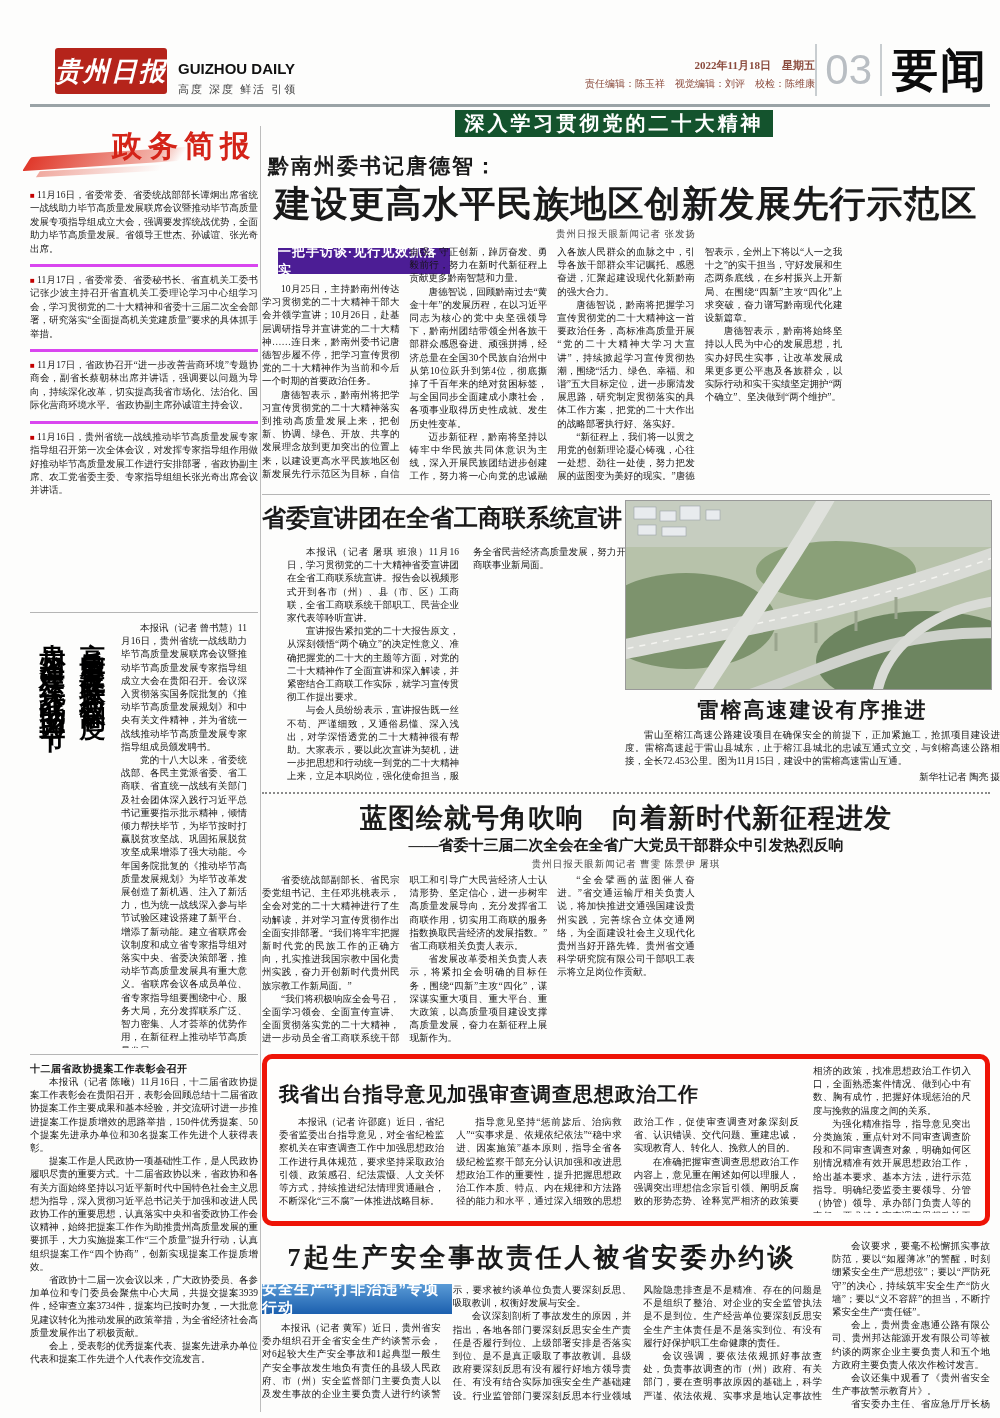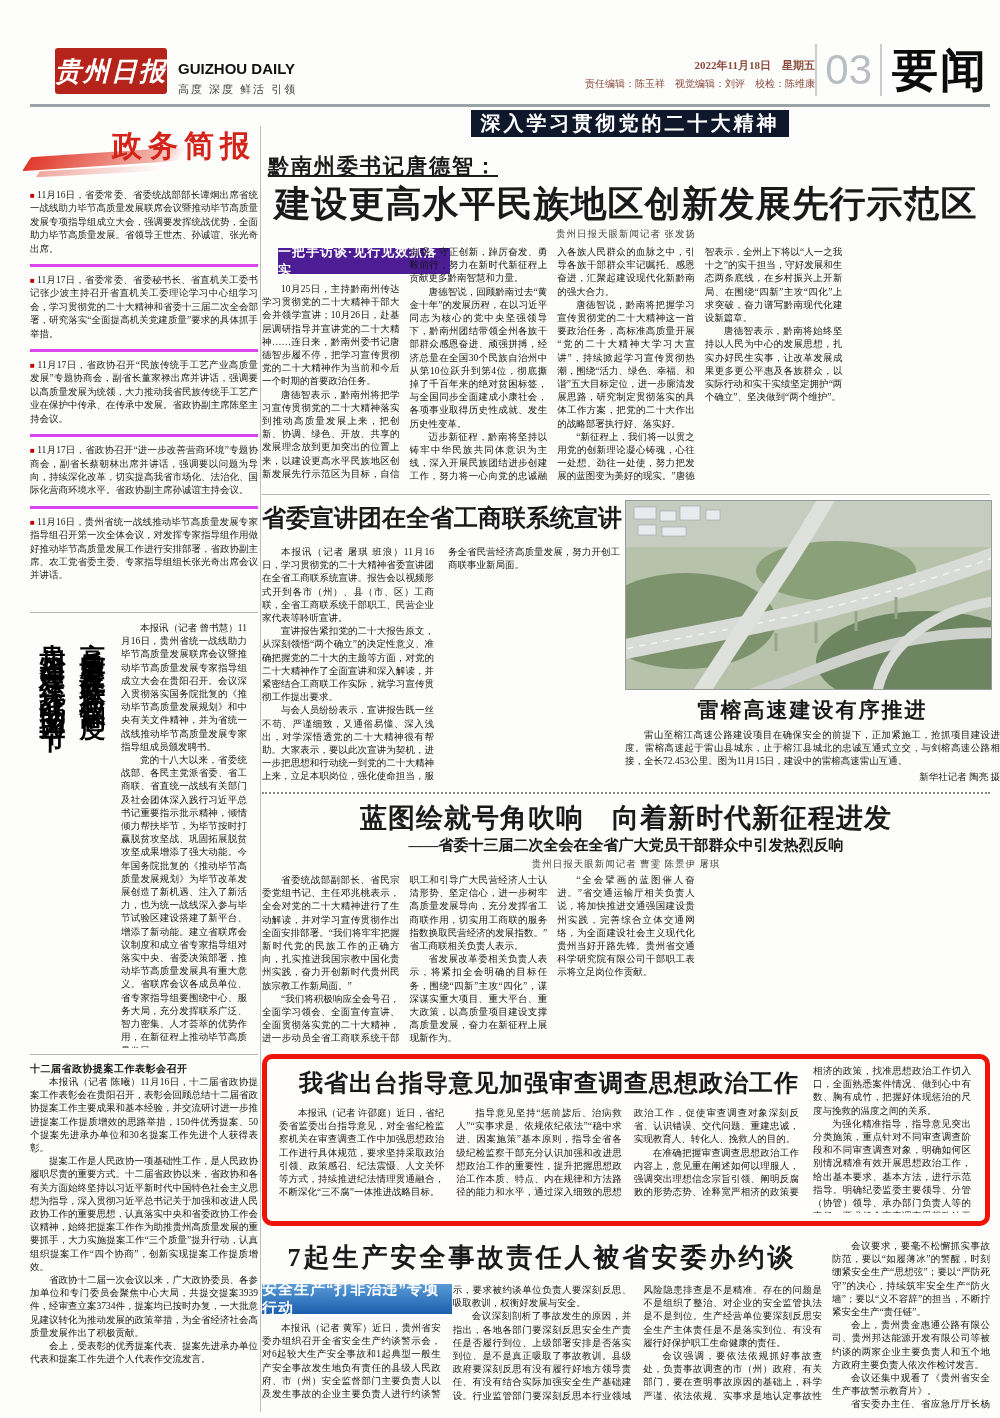--- a/index.html
+++ b/index.html
@@ -18,30 +18,30 @@
   .secname{font:900 46px/52px "Liberation Sans",sans-serif;color:#0c0c0c;letter-spacing:2px;}
   .mast-rule{height:3px;background:#9aa3a6;}
   
   .hrule{border-top:1px solid #b5b5b5;}
   .dotrule{border-top:2px dotted #8a8a8a;}
   .vrule{border-left:1px solid #bdbdbd;}
   
   .art p{margin:0;text-indent:2em;text-align:justify;font:9.5px/13.2px "Liberation Serif",serif;color:#141414;}
   .cols5{column-count:5;column-gap:10px;column-fill:auto;}
   .cols3{column-count:3;column-gap:12px;column-fill:auto;}
-  .cols2{column-count:2;column-gap:14px;column-fill:auto;}
+  .cols2{column-count:2;column-gap:14px;column-fill:auto;padding-left:25px;}
   .clip{overflow:hidden;}
   
-  .red-banner{background:#0f172a;color:#fff;display:flex;align-items:center;justify-content:center;
-              font:bold 20px "Liberation Sans",sans-serif;letter-spacing:3px;margin-left:16px;}
+  .red-banner{background:#14532d;color:#fff;display:flex;align-items:center;justify-content:center;
+              font:bold 20px "Liberation Sans",sans-serif;letter-spacing:3px;}
   .red-label{background:#4c1d95;color:#fff;width:172px;height:26px;display:flex;align-items:center;justify-content:center;
              font:bold 13px "Liberation Sans",sans-serif;letter-spacing:1px;margin:2px 0 9px 16px;break-inside:avoid;}
   .blue-label{background:linear-gradient(180deg,#5a9bd6,#1b5fae);color:#fff;width:190px;height:30px;display:flex;align-items:center;justify-content:center;
               font:bold 15px "Liberation Sans",sans-serif;letter-spacing:1px;margin:0 0 8px 0;break-inside:avoid;}
-  .kicker{font:bold 21px "Liberation Serif",serif;letter-spacing:2px;text-decoration:underline;}
+  .kicker{font:bold 21px "Liberation Serif",serif;letter-spacing:2px;}
   .headline-xl{font:900 36px/40px "Liberation Sans",sans-serif;letter-spacing:1px;text-align:center;white-space:nowrap;}
   .byline{font:9.5px "Liberation Serif",serif;color:#444;text-align:center;letter-spacing:1px;}
   .headline-serif{font-weight:900;font-family:"Liberation Serif",serif;white-space:nowrap;}
   
   .brief-head{position:relative;height:56px;}
   .brief-swoosh1{position:absolute;left:0;top:26px;width:150px;height:14px;background:linear-gradient(90deg,#e0392b,#f3b7ae 85%,transparent);transform:skewX(-35deg) rotate(-4deg);border-radius:2px;}
   .brief-swoosh2{position:absolute;left:10px;top:42px;width:120px;height:6px;background:linear-gradient(90deg,#f0a99f,transparent);transform:skewX(-35deg) rotate(-3deg);}
   .brief-title{position:absolute;right:2px;top:0;font:900 30px "Liberation Sans",sans-serif;color:#d42318;letter-spacing:6px;}
   .brief-item{border-bottom:3px solid #d946ef;padding:7px 0 8px 0;}
   .brief-item p{margin:0;text-align:justify;font:9.5px/13.4px "Liberation Serif",serif;}
@@ -82,23 +82,20 @@
     <div class="brief-head">
       <div class="brief-swoosh1"></div>
       <div class="brief-swoosh2"></div>
       <div class="brief-title">政务简报</div>
     </div>
     <div class="brief-item">
         <p>11月16日，省委常委、省委统战部部长谭炯出席省统一战线助力毕节高质量发展联席会议暨推动毕节高质量发展专项指导组成立大会，强调要发挥统战优势，全面助力毕节高质量发展。省领导王世杰、孙诚谊、张光奇出席。</p>
       </div>
     <div class="brief-item">
         <p>11月17日，省委常委、省委秘书长、省直机关工委书记张少波主持召开省直机关工委理论学习中心组学习会，学习贯彻党的二十大精神和省委十三届二次全会部署，研究落实“全面提高机关党建质量”要求的具体抓手举措。</p>
-      </div>
-    <div class="brief-item">
-        <p>11月17日，省政协召开“民族传统手工艺产业高质量发展”专题协商会，副省长董家禄出席并讲话，强调要以高质量发展为统领，大力推动我省民族传统手工艺产业在保护中传承、在传承中发展。省政协副主席陈坚主持会议。</p>
       </div>
     <div class="brief-item">
         <p>11月17日，省政协召开“进一步改善营商环境”专题协商会，副省长蔡朝林出席并讲话，强调要以问题为导向，持续深化改革，切实提高我省市场化、法治化、国际化营商环境水平。省政协副主席孙诚谊主持会议。</p>
       </div>
     <div class="brief-item" style="border-bottom:none;">
         <p>11月16日，贵州省统一战线推动毕节高质量发展专家指导组召开第一次全体会议，对发挥专家指导组作用做好推动毕节高质量发展工作进行安排部署，省政协副主席、农工党省委主委、专家指导组组长张光奇出席会议并讲话。</p>
       </div>
   </div>
 
   <div class="abs hrule" style="left:30px;top:612px;width:228px;"></div>
@@ -189,21 +186,21 @@
   <div class="abs byline" style="left:262px;top:858px;width:728px;">贵州日报天眼新闻记者 曹雯 陈景伊 屠琪</div>
   <div class="abs art cols5 clip" style="left:262px;top:874px;width:728px;height:176px;">
     <p>省委统战部副部长、省民宗委党组书记、主任邓兆桃表示，全会对党的二十大精神进行了生动解读，并对学习宣传贯彻作出全面安排部署。“我们将牢牢把握新时代党的民族工作的正确方向，扎实推进我国宗教中国化贵州实践，奋力开创新时代贵州民族宗教工作新局面。”</p>
     <p>“我们将积极响应全会号召，全面学习领会、全面宣传宣讲、全面贯彻落实党的二十大精神，进一步动员全省工商联系统干部职工和引导广大民营经济人士认清形势、坚定信心，进一步树牢高质量发展导向，充分发挥省工商联作用，切实用工商联的服务指数换取民营经济的发展指数。”省工商联相关负责人表示。</p>
     <p>省发展改革委相关负责人表示，将紧扣全会明确的目标任务，围绕“四新”主攻“四化”，谋深谋实重大项目、重大平台、重大政策，以高质量项目建设支撑高质量发展，奋力在新征程上展现新作为。</p>
     <p>“全会擘画的蓝图催人奋进。”省交通运输厅相关负责人说，将加快推进交通强国建设贵州实践，完善综合立体交通网络，为全面建设社会主义现代化贵州当好开路先锋。贵州省交通科学研究院有限公司干部职工表示将立足岗位作贡献。</p>
   </div>
 
   <div class="abs redbox" style="left:262px;top:1054px;width:728px;height:172px;">
     <div style="width:520px;">
-      <div class="headline-serif" style="font-size:24px;text-align:right;letter-spacing:1px;margin:2px 0 8px 0;">我省出台指导意见加强审查调查思想政治工作</div>
+      <div class="headline-serif" style="font-size:20px;text-align:left;letter-spacing:1px;margin:16px 0 8px 0;">我省出台指导意见加强审查调查思想政治工作</div>
       <div class="art cols3 clip" style="height:104px;">
         <p>本报讯（记者 许邵庭）近日，省纪委省监委出台指导意见，对全省纪检监察机关在审查调查工作中加强思想政治工作进行具体规范，要求坚持采取政治引领、政策感召、纪法震慑、人文关怀等方式，持续推进纪法情理贯通融合，不断深化“三不腐”一体推进战略目标。</p>
         <p>指导意见坚持“惩前毖后、治病救人”“实事求是、依规依纪依法”“稳中求进、因案施策”基本原则，指导全省各级纪检监察干部充分认识加强和改进思想政治工作的重要性，提升把握思想政治工作本质、特点、内在规律和方法路径的能力和水平，通过深入细致的思想政治工作，促使审查调查对象深刻反省、认识错误、交代问题、重建忠诚，实现教育人、转化人、挽救人的目的。</p>
         <p>在准确把握审查调查思想政治工作内容上，意见重在阐述如何以理服人，强调突出理想信念宗旨引领、阐明反腐败的形势态势、诠释宽严相济的政策要件、讲清严管厚爱的深刻内涵、说清道德规范的责任引领等五个方面，增强思想政治工作的穿透力。指导意见强调，要做实做细基础工作，提高思想政治站位，提高理论说服力和实践针对性，准确把握政策法规，重点把握宽严</p>
       </div>
     </div>
     <div class="art clip" style="width:158px;height:148px;">
       <p style="text-indent:0;">相济的政策，找准思想政治工作切入口，全面熟悉案件情况、做到心中有数、胸有成竹，把握好体现惩治的尺度与挽救的温度之间的关系。</p>
       <p>为强化精准指导，指导意见突出分类施策，重点针对不同审查调查阶段和不同审查调查对象，明确如何区别情况精准有效开展思想政治工作，给出基本要求、基本方法，进行示范指导。明确纪委监委主要领导、分管（协管）领导、承办部门负责人等的责任，要求健全审查调查思想政治工作分析报告等制度机制，强化培训指导，不断提高开展审查调查思想政治工作的能力和水平。</p>
     </div>

